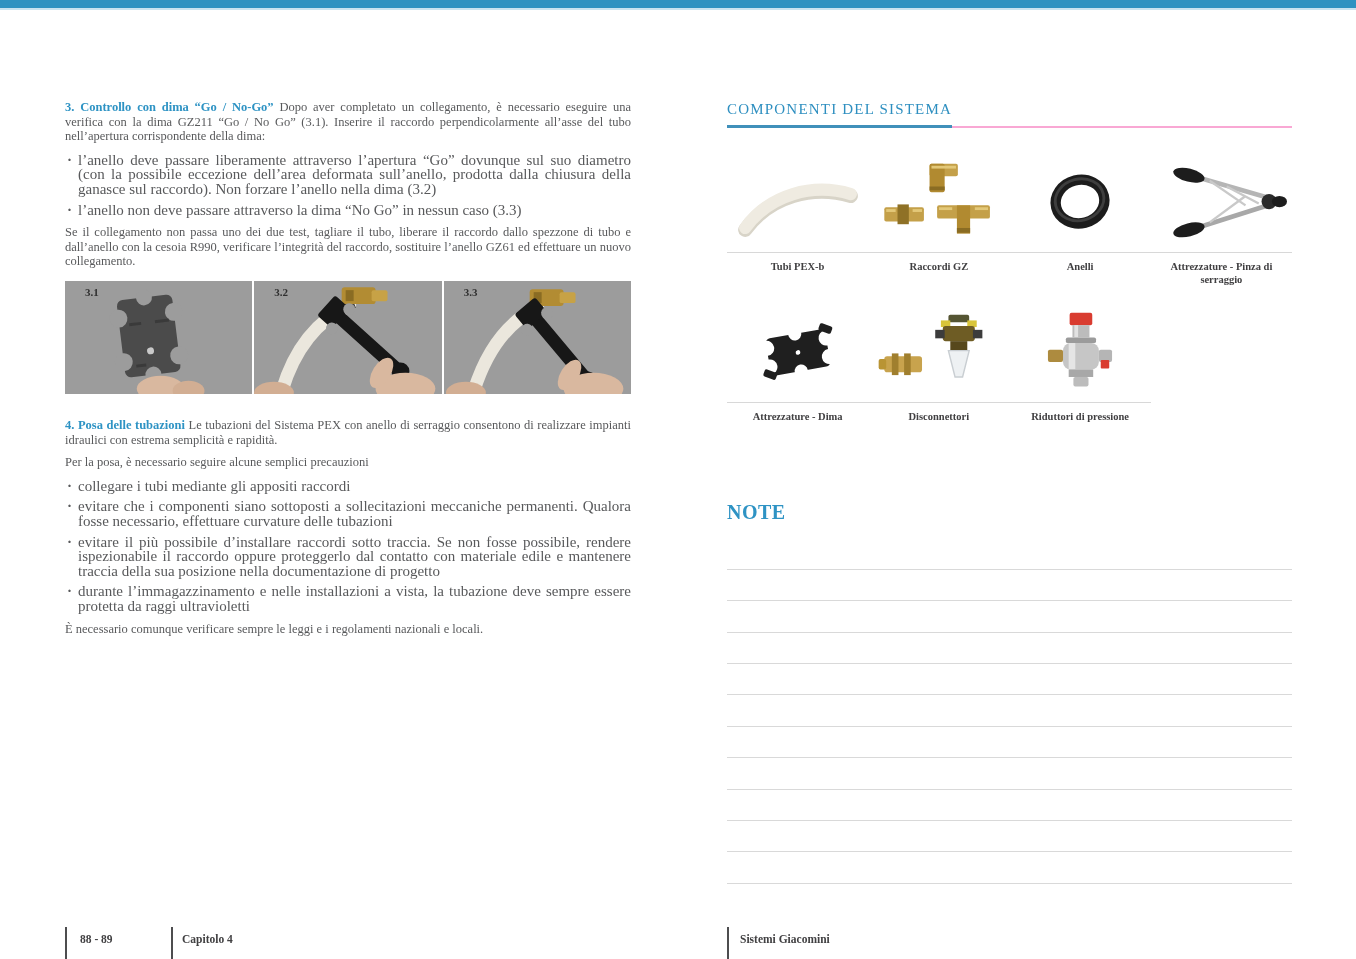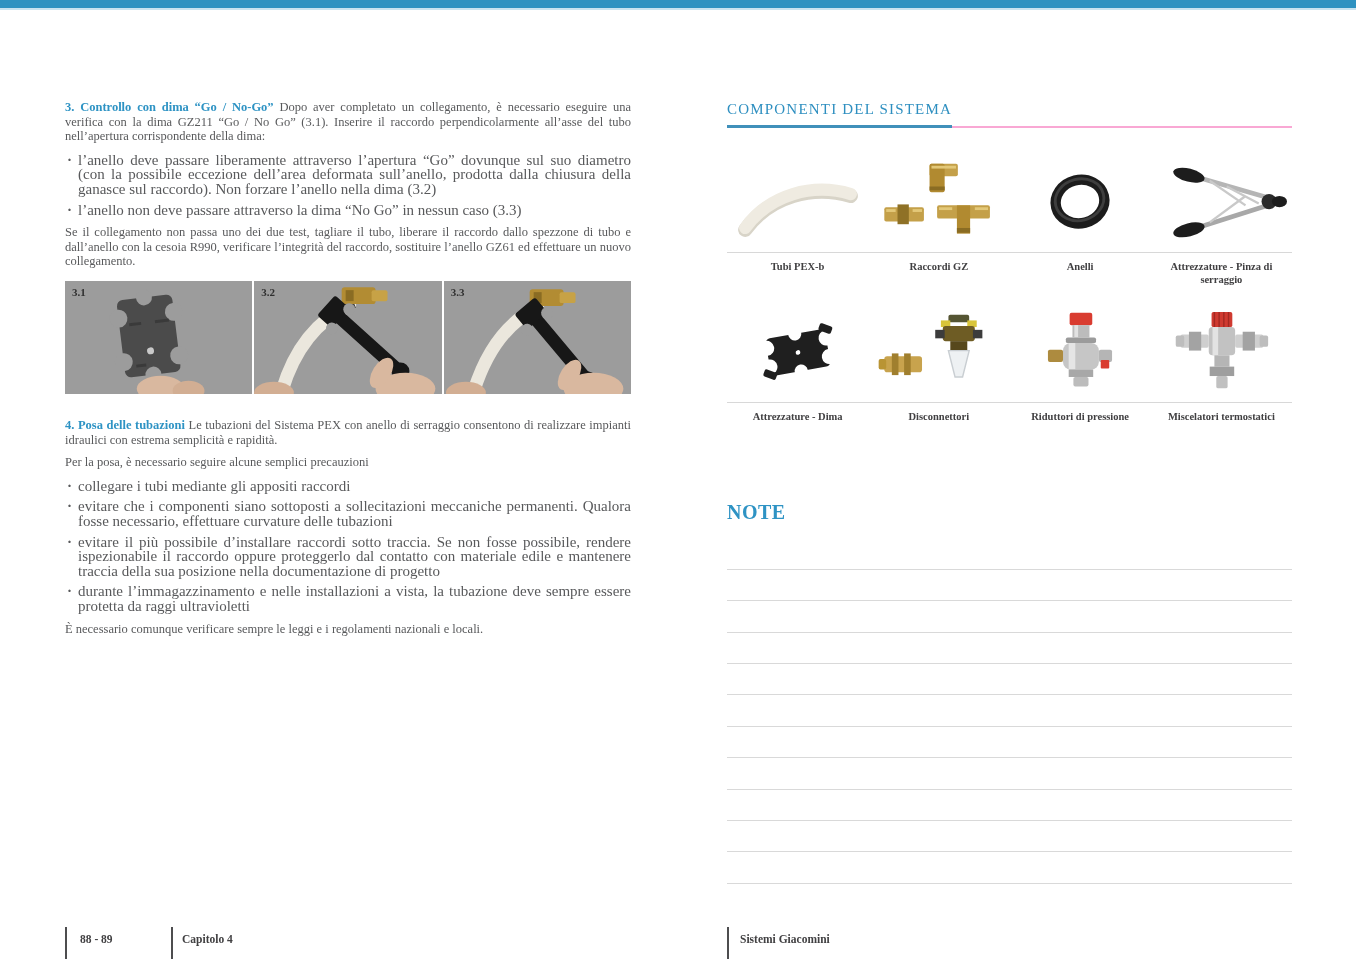--- a/index.html
+++ b/index.html
@@ -18,21 +18,21 @@
   .sec-heading { color:#2e93c4; font-weight:bold; }
   .para { margin-top:8px; }
   .para.first { margin-top:0; }
   .bullets { margin-top:9px; list-style:none; }
   .bullets li { position:relative; padding-left:13px; margin-top:6px;
     font-size:15px; line-height:14.6px; text-align:justify; }
   .bullets li::before { content:"·"; position:absolute; left:2px; top:0; font-weight:bold; }
 
   .photo-strip { margin-top:12px; display:flex; gap:2px; }
   .photo { position:relative; flex:1; height:113px; background:#9c9c9c; overflow:hidden; }
-  .photo .fig-label { position:absolute; top:5px; left:7px; font-size:11px;
+  .photo .fig-label { position:absolute; top:5px; left:20px; font-size:11px;
     font-weight:bold; color:#2f2f2f; z-index:2; }
   .photo svg { position:absolute; inset:0; width:100%; height:100%; }
 
   .s4 { margin-top:24px; }
   .s5 { margin-top:21px; }
   .closing { margin-top:9px; }
 
   
   .col-right { position:absolute; left:727px; top:100px; width:565px; }
   .comp-heading-wrap { border-bottom:2px solid #f9a8d4; }
@@ -279,40 +279,20 @@
             <rect x="58" y="38" width="7" height="28" fill="#e5e5e5"></rect>
             <rect x="36" y="45" width="16" height="13" rx="2" fill="#ad8b3f"></rect>
             <rect x="90" y="45" width="14" height="13" rx="2" fill="#b5b5b5"></rect>
             <rect x="92" y="56" width="9" height="9" rx="1" fill="#d93c30"></rect>
             <rect x="58" y="66" width="26" height="8" fill="#a8a8a8"></rect>
             <rect x="63" y="74" width="16" height="10" rx="2" fill="#bcbcbc"></rect>
           </svg>
         </div>
         <div class="prod-label">Riduttori di pressione</div>
       </div>
-      <div>
-        <div class="prod-img">
-          <svg width="132" height="90" viewBox="0 0 140 95">
-            <rect x="60" y="5" width="22" height="16" rx="2" fill="#cf3a30"></rect>
-            <path d="M63,5 V21 M68,5 V21 M73,5 V21 M78,5 V21" stroke="#a32821" stroke-width="1.5"></path>
-            <rect x="57" y="21" width="28" height="30" rx="4" fill="#c2c2c2"></rect>
-            <rect x="61" y="21" width="6" height="30" fill="#e3e3e3"></rect>
-            <rect x="27" y="29" width="30" height="14" rx="2" fill="#cfcfcf"></rect>
-            <rect x="36" y="26" width="13" height="20" fill="#a3a3a3"></rect>
-            <rect x="22" y="30" width="9" height="12" rx="2" fill="#bdbdbd"></rect>
-            <rect x="85" y="29" width="30" height="14" rx="2" fill="#cfcfcf"></rect>
-            <rect x="93" y="26" width="13" height="20" fill="#a3a3a3"></rect>
-            <rect x="111" y="30" width="9" height="12" rx="2" fill="#bdbdbd"></rect>
-            <rect x="63" y="51" width="16" height="12" fill="#b5b5b5"></rect>
-            <rect x="58" y="63" width="26" height="10" fill="#9e9e9e"></rect>
-            <rect x="65" y="73" width="12" height="13" rx="2" fill="#c0c0c0"></rect>
-          </svg>
-        </div>
-        <div class="prod-label">Miscelatori termostatici</div>
-      </div>
     </div>
 
     <h2 class="note-heading">NOTE</h2>
     <div class="note-lines">
         <div class="note-line"></div>
         <div class="note-line"></div>
         <div class="note-line"></div>
         <div class="note-line"></div>
         <div class="note-line"></div>
         <div class="note-line"></div>

